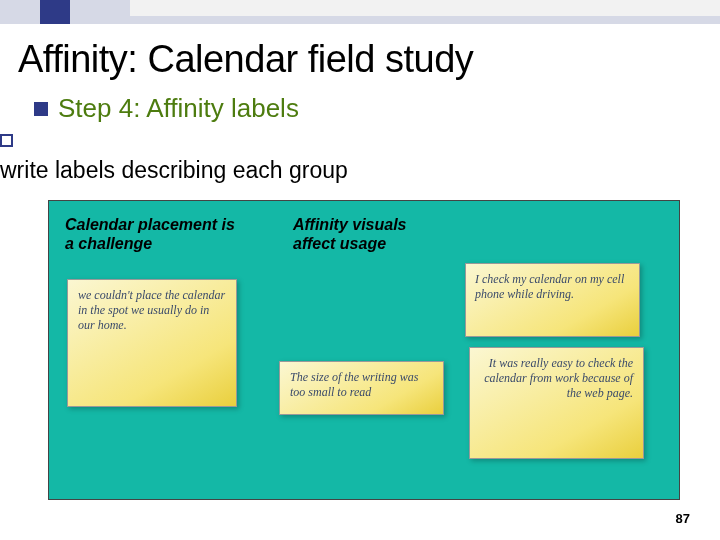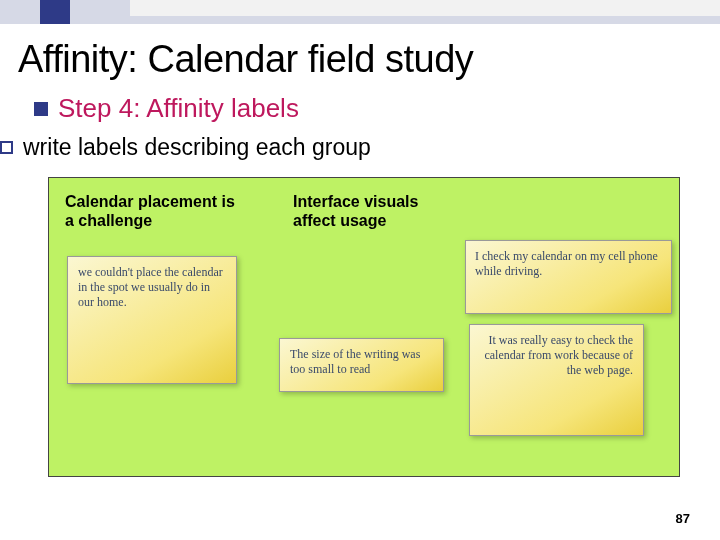--- a/index.html
+++ b/index.html
@@ -27,44 +27,46 @@
     color: #000;
     padding: 14px 18px 12px 18px;
     letter-spacing: -0.5px;
   }
   .b1 {
     padding-left: 34px;
     display: flex;
     align-items: center;
     gap: 10px;
     font-size: 26px;
-    color: #be185d;
+    color: #4d7c0f;
     margin-bottom: 10px;
   }
   .b1 .sq { width: 14px; height: 14px; background: #2e3a87; flex-shrink: 0; }
   .b2 {
     display: flex;
-    align-items: center;
+    align-items: flex-start;
     gap: 10px;
     font-size: 23px;
     color: #000;
     margin-bottom: 16px;
+    flex-direction: column;
   }
   .b2 .hollow {
     width: 13px; height: 13px;
     border: 2px solid #2e3a87;
     flex-shrink: 0;
   }
   .content-box {
     margin: 0 40px 0 48px;
     border: 1px solid #444;
-    background: #bef264;
+    background: #14b8a6;
     padding: 14px 16px 24px 16px;
     height: 300px;
     position: relative;
+    font-style: italic;
   }
   .labels-row {
     display: flex;
     gap: 40px;
     margin-bottom: 10px;
   }
   .label {
     font-size: 16px;
     font-weight: 700;
     color: #000;
@@ -84,21 +86,21 @@
     box-shadow: 2px 2px 5px rgba(0,0,0,0.25);
     padding: 8px 10px 10px 10px;
     font-family: "Comic Sans MS", "Segoe Script", cursive;
     font-size: 12px;
     color: #3a4a6a;
     line-height: 1.25;
   }
   .note.n1 { left: 2px; top: 16px; height: 128px; }
   .note.n2 { left: 200px; top: 2px; height: 100px; width: 165px; }
   .note.n3 { left: 214px; top: 98px; height: 54px; width: 165px; }
-  .note.n4 { left: 400px; top: 0px; height: 74px; width: 207px; padding-left: 9px; }
+  .note.n4 { left: 400px; top: 0px; height: 74px; width: 175px; padding-left: 9px; }
   .note.n5 { left: 404px; top: 84px; height: 112px; width: 175px; text-align: right; }
   .page-num {
     position: absolute;
     right: 30px;
     bottom: 14px;
     font-size: 13px;
     font-weight: 700;
     color: #000;
     margin-top: 43px;
   }
@@ -121,21 +123,21 @@
 </div>
 
 <div class="b2">
   <span class="hollow"></span>
   <span>write labels describing each group</span>
 </div>
 
 <div class="content-box">
   <div class="labels-row">
     <div class="label label1">Calendar placement is a challenge</div>
-    <div class="label label2">Interface visuals affect usage</div>
+    <div class="label label2">Affinity visuals affect usage</div>
   </div>
   <div class="notes-area">
     <div class="note n1">we couldn't place the calendar in the spot we usually do in our home.</div>
     <div class="note n3">The size of the writing was too small to read</div>
     <div class="note n4">I check my calendar on my cell phone while driving.</div>
     <div class="note n5">It was really easy to check the calendar from work because of the web page.</div>
   </div>
 </div>
 
 <div class="page-num">87</div>

